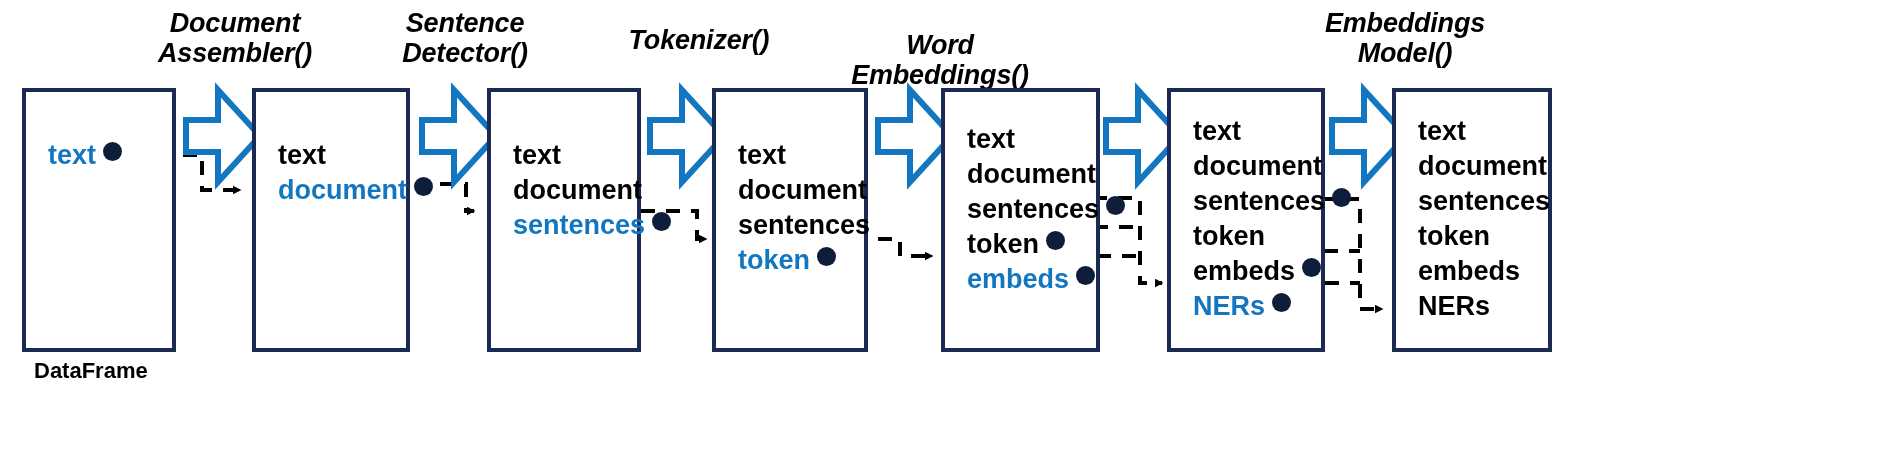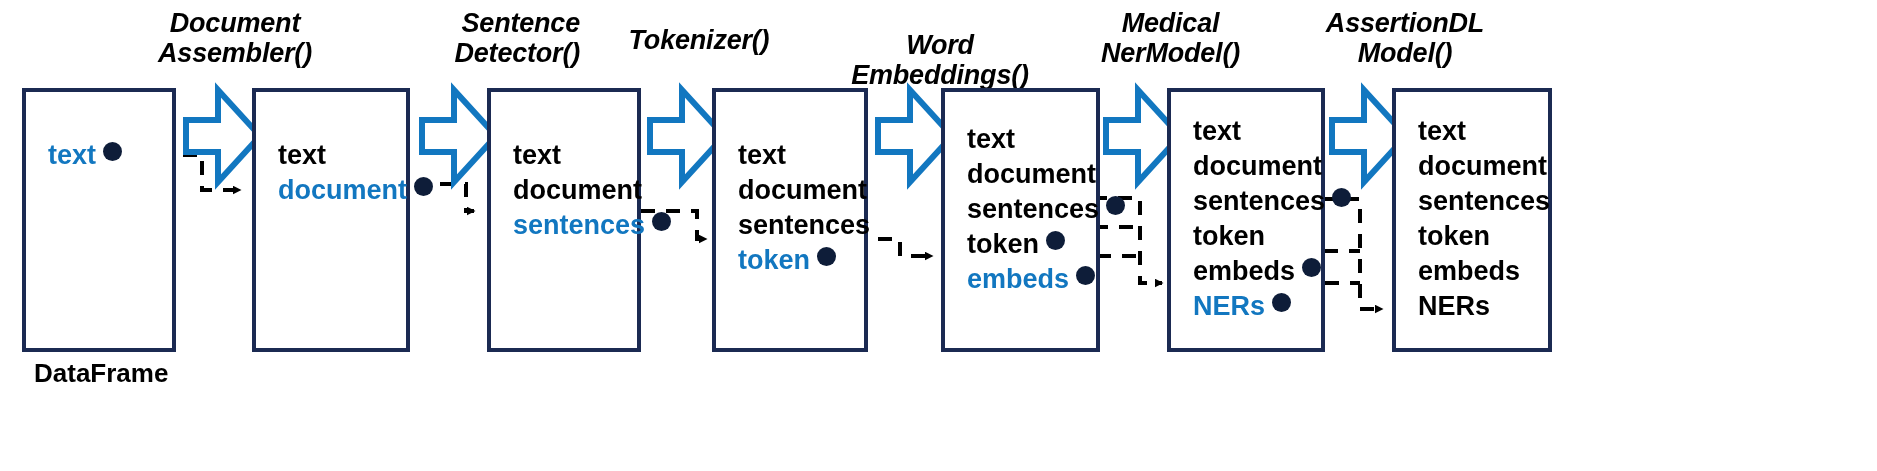--- a/index.html
+++ b/index.html
@@ -59,21 +59,21 @@
     width: 19px;
     height: 19px;
     border-radius: 50%;
     background: #0e1d39;
     vertical-align: 3px;
     margin-left: 7px;
   }
   
   .caption {
     position: absolute;
-    font-size: 26px;
+    font-size: 22px;
     font-weight: bold;
     color: #000000;
   }
   
   #wires, #arrows {
     position: absolute;
     left: 0;
     top: 0;
     width: 1877px;
     height: 471px;
@@ -117,28 +117,26 @@
       <path d="M422,120 L454,120 L454,90 L496,136 L454,182 L454,152 L422,152 Z"></path>
       <path d="M650,120 L682,120 L682,90 L724,136 L682,182 L682,152 L650,152 Z"></path>
       <path d="M878,120 L910,120 L910,90 L952,136 L910,182 L910,152 L878,152 Z"></path>
       <path d="M1106,120 L1138,120 L1138,90 L1180,136 L1138,182 L1138,152 L1106,152 Z"></path>
       <path d="M1332,120 L1364,120 L1364,90 L1406,136 L1364,182 L1364,152 L1332,152 Z"></path>
     </g>
   </svg>
 
   <div class="stage-title" style="left:110px; top:8px; width:250px;">Document
 Assembler()</div>
-  <div class="stage-title" style="left:350px; top:8px; width:230px;text-align:right;">Sentence
+  <div class="stage-title" style="left:350px; top:8px; width:230px;">Sentence
 Detector()</div>
   <div class="stage-title" style="left:584px; top:25px; width:230px;">Tokenizer()</div>
   <div class="stage-title" style="left:815px; top:8px; width:250px;margin-top:22px;">Word
 Embeddings()</div>
-  <div class="stage-title" style="left:1048px; top:8px; width:245px;">Medical
-NerModel()</div>
-  <div class="stage-title" style="left:1280px; top:8px; width:250px;">AssertionDL
+  <div class="stage-title" style="left:1280px; top:8px; width:250px;">Embeddings
 Model()</div>
 
   <div class="df-box" style="left:22px; top:88px; width:154px; height:264px;">
     <div class="col-list" style="top:46px;">
         <div class="col-row out"><span class="col-name">text</span><span class="dot"></span></div>
       </div>
   </div>
 
   <div class="df-box" style="left:252px; top:88px; width:158px; height:264px;">
     <div class="col-list" style="top:46px;">

